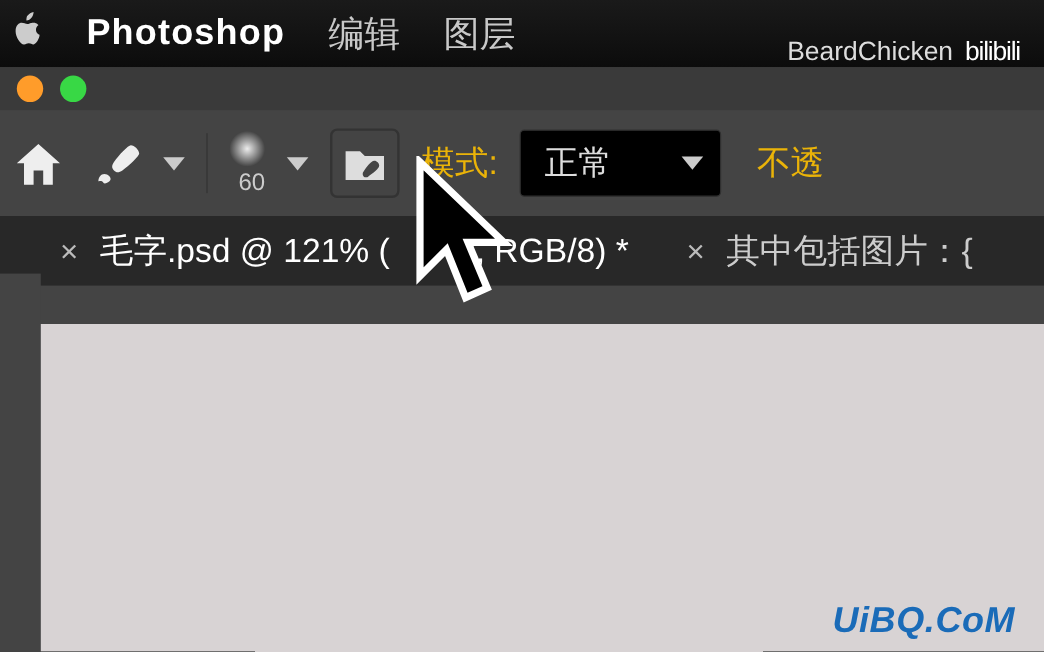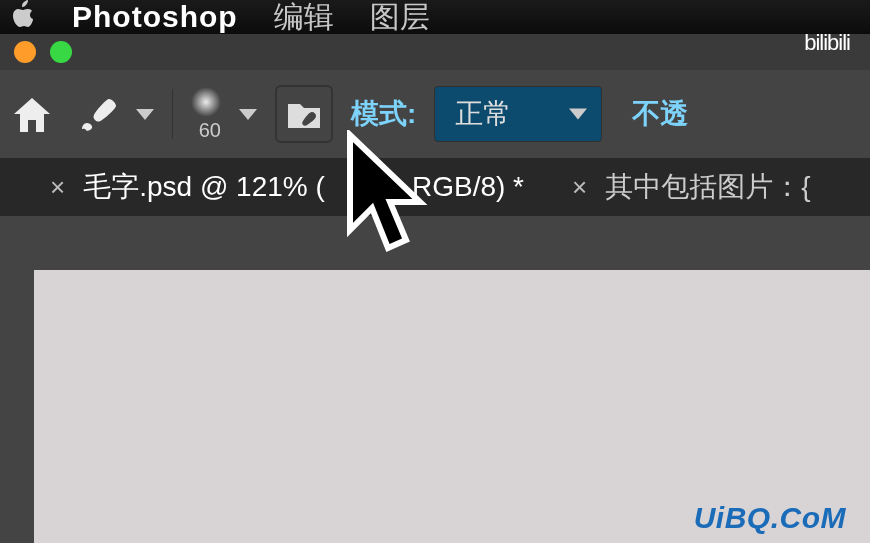--- a/index.html
+++ b/index.html
@@ -5,21 +5,21 @@
     * { margin: 0; padding: 0; box-sizing: border-box; }
     body {
       width: 870px;
       height: 543px;
       background: #444;
       font-family: -apple-system, "Helvetica Neue", Arial, sans-serif;
       overflow: hidden;
       position: relative;
     }
     .menubar {
-      height: 34px;
+      height: 56px;
       background: linear-gradient(#1a1a1a, #0c0c0c);
       display: flex;
       align-items: center;
       padding: 0 10px;
       color: #ddd;
       font-size: 30px;
       gap: 36px;
       font-weight: 300;
     }
     .apple-logo { font-size: 30px; color: #ccc; }
@@ -94,28 +94,28 @@
     .folder-btn {
       width: 58px;
       height: 58px;
       border: 2px solid #333;
       border-radius: 6px;
       display: flex;
       align-items: center;
       justify-content: center;
       background: #444;
     }
-    .options-label { color: #7dd3fc; font-weight: bold; }
+    .options-label { color: #eab308; }
     .mode-select {
       border: 1px solid #303030;
       border-radius: 4px;
       padding: 8px 90px 8px 20px;
       color: #ddd;
       position: relative;
-      background: #0c4a6e;
+      background: #000000;
       display: flex;
       align-items: flex-end;
     }
     .mode-select .triangle-down {
       position: absolute;
       right: 14px;
       top: 50%;
       transform: translateY(-50%);
     }
     .tabs {
@@ -174,20 +174,21 @@
     <svg width="26" height="30" viewBox="0 0 26 30">
         <path fill="#ccc" d="M20 16c0-3 2-4 2-4s-1-2-4-2-3 1-5 1-3-1-5-1-5 2-5 7 4 11 7 11c2 0 2-1 4-1s2 1 4 1 5-5 5-8c0 0-3-1-3-4zM16 6c1-1 2-3 2-5-2 0-4 2-5 3-1 1-1 3-1 4 2 0 3-1 4-2z"></path>
       </svg>
   </span>
   <span class="app-name">Photoshop</span>
   <span class="menu-item">编辑</span>
   <span class="menu-item">图层</span>
 </div>
 
 <div class="watermark-top">
+  <span>BeardChicken</span>
   <span class="bili">bilibili</span>
 </div>
 
 <div class="titlebar">
   <div class="traffic-dot red"></div>
   <div class="traffic-dot green"></div>
 </div>
 
 <div class="options-bar">
   <div class="home-icon">

